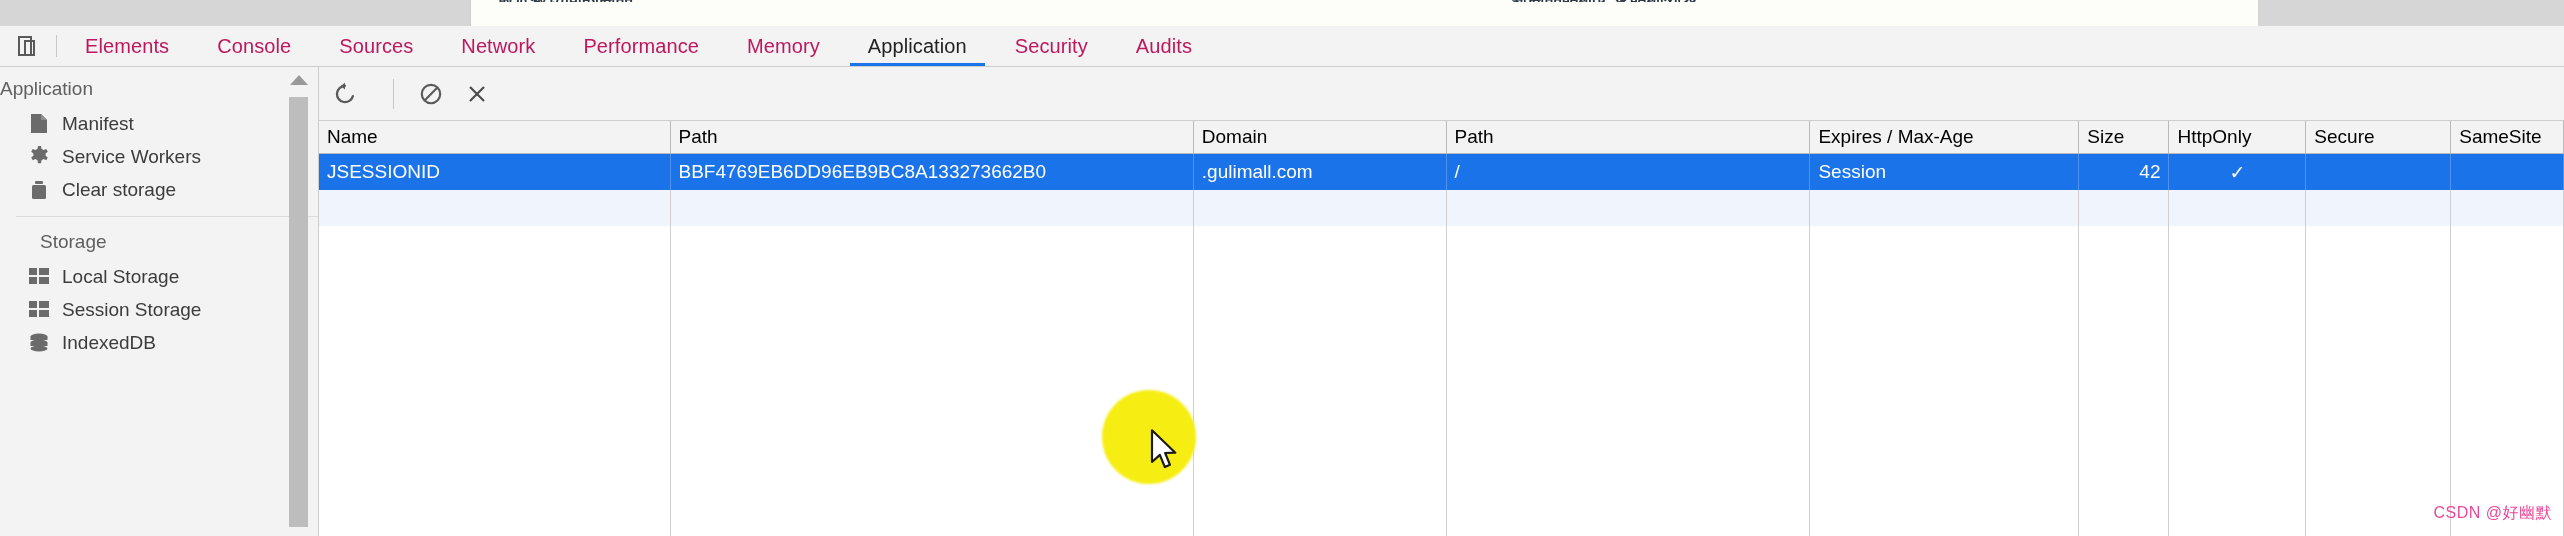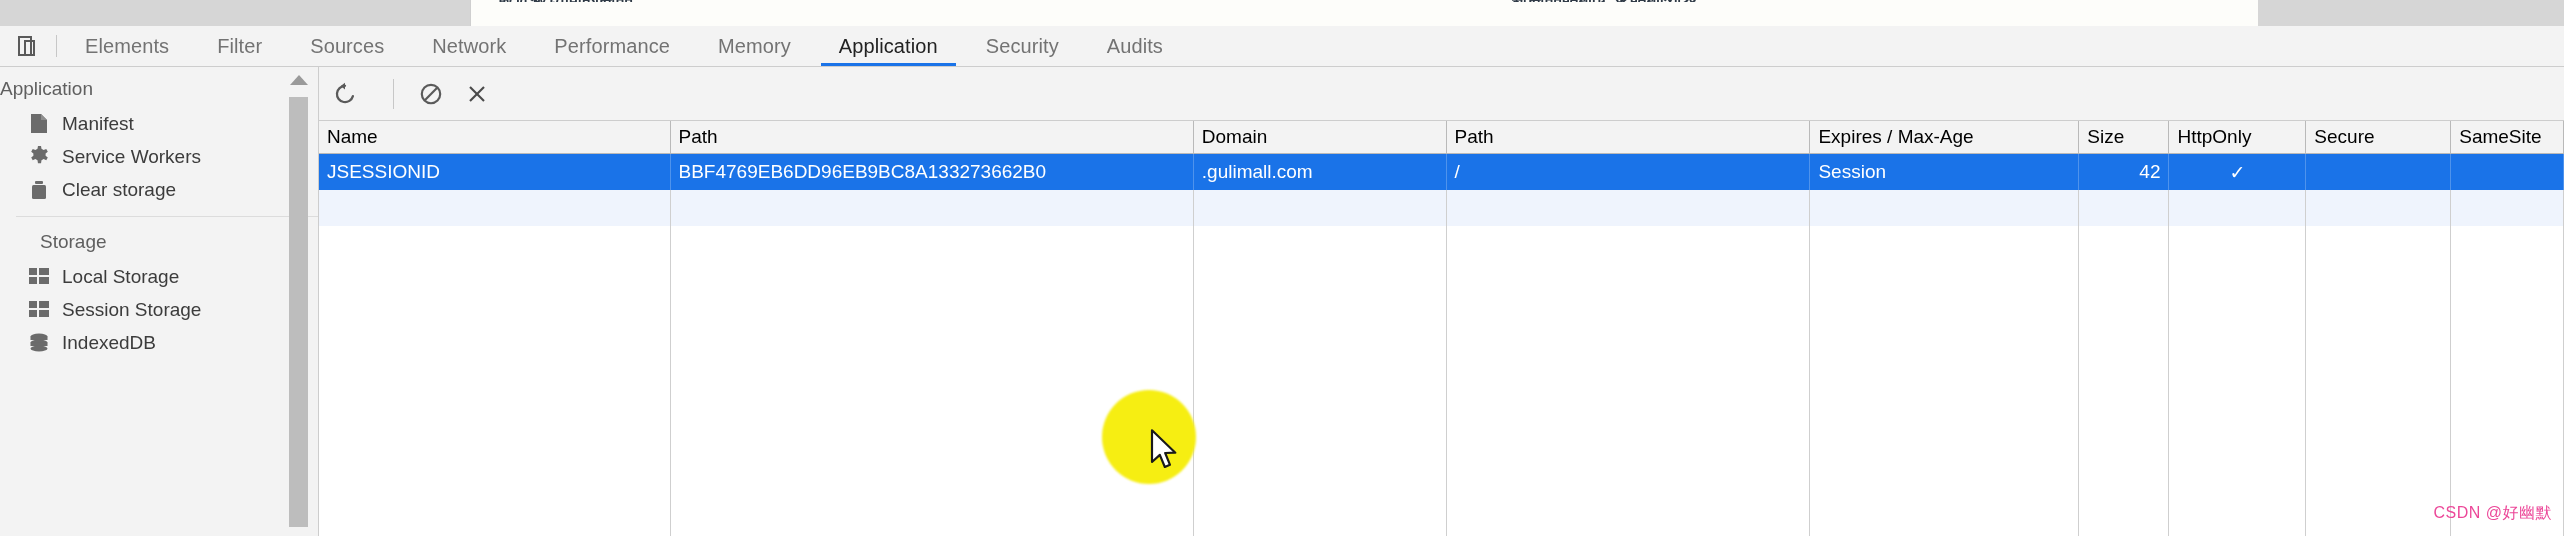--- a/index.html
+++ b/index.html
@@ -23,21 +23,21 @@
 
   
   .devtools{position:absolute;left:0;top:26px;width:2564px;height:510px;background:#f3f3f3;}
 
   
   .tabbar{position:absolute;left:0;top:0;width:2564px;height:40px;background:#f3f3f3;border-bottom:1px solid #cdcdcd;display:flex;align-items:center;}
   .dock-btn{width:56px;height:40px;display:flex;align-items:center;justify-content:center;}
   .dock-btn svg{display:block;}
   .tab-sep{width:1px;height:22px;background:#c7c7c7;margin:0 4px 0 0;}
   .tabs{display:flex;align-items:stretch;height:40px;}
-  .tab{position:relative;display:flex;align-items:center;padding:0 24px;font-size:20px;color:#737373;height:40px;line-height:40px;white-space:nowrap;letter-spacing:.1px;}
+  .tab{position:relative;display:flex;align-items:center;padding:0 24px;font-size:20px;color:#be185d;height:40px;line-height:40px;white-space:nowrap;letter-spacing:.1px;}
   .tab.active{color:#222;}
   .tab.active:after{content:"";position:absolute;left:6px;right:6px;bottom:0;height:3px;background:#1a73e8;}
 
   
   .dt-body{position:absolute;left:0;top:41px;width:2564px;height:469px;}
 
   
   .sidebar{position:absolute;left:0;top:0;width:318px;height:469px;background:#f3f3f3;border-right:1px solid #cdcdcd;overflow:hidden;}
   .sb-section{font-size:19px;color:#5f5f5f;padding:6px 0 7px 0;margin-left:-26px;white-space:nowrap;}
   .sb-item{display:flex;align-items:center;height:33px;padding-left:8px;white-space:nowrap;}
@@ -102,21 +102,21 @@
     <div class="tabbar">
       <div class="dock-btn">
         <svg width="26" height="26" viewBox="0 0 26 26">
           <rect x="4" y="4" width="12" height="18" fill="none" stroke="#5a5a5a" stroke-width="2"></rect>
           <rect x="10" y="8" width="9" height="14" fill="none" stroke="#5a5a5a" stroke-width="2"></rect>
         </svg>
       </div>
       <div class="tab-sep"></div>
       <div class="tabs">
         <div class="tab">Elements</div>
-        <div class="tab">Filter</div>
+        <div class="tab">Console</div>
         <div class="tab">Sources</div>
         <div class="tab">Network</div>
         <div class="tab">Performance</div>
         <div class="tab">Memory</div>
         <div class="tab active">Application</div>
         <div class="tab">Security</div>
         <div class="tab">Audits</div>
       </div>
     </div>
 

